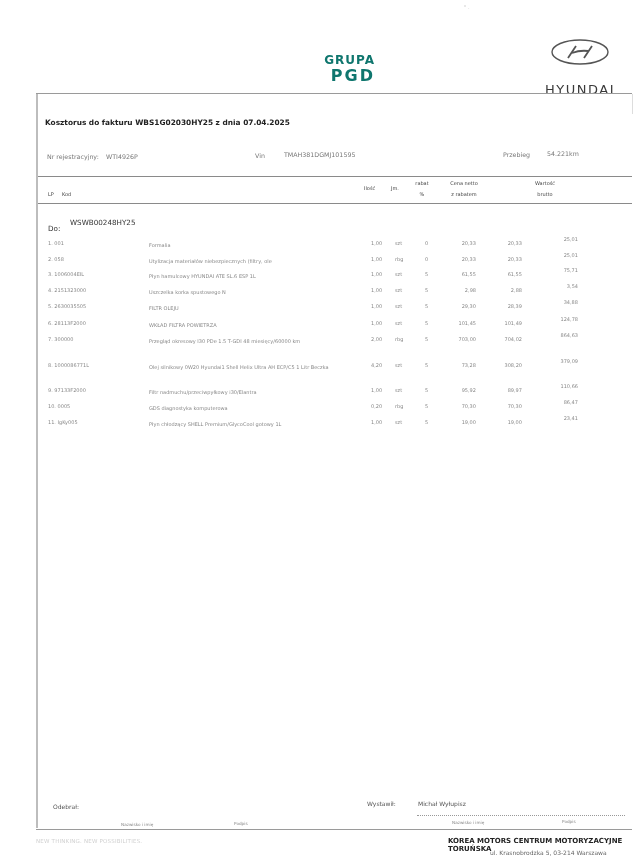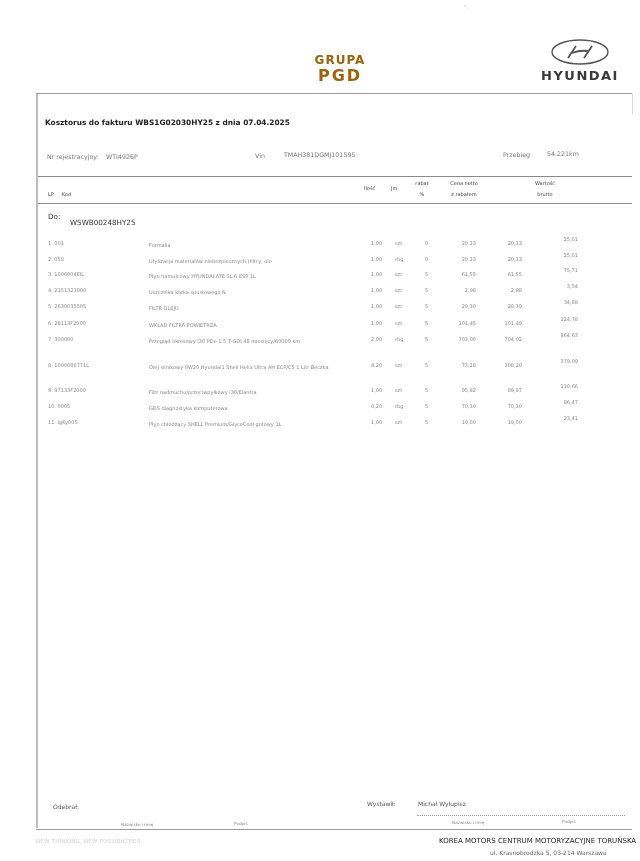--- a/index.html
+++ b/index.html
@@ -1,48 +1,48 @@
 <!DOCTYPE html>
 <html><head>
 <meta charset="utf-8">
 <style>
   html, body { margin: 0; padding: 0; background: #ffffff; }
   body { width: 640px; height: 861px; position: relative; overflow: hidden; font-family: "DejaVu Sans", sans-serif; color: #333; }
   .abs { position: absolute; }
-  .logo-pgd { left: 305px; top: 54px; width: 70px; text-align: center; color: #a16207; }
+  .logo-pgd { left: 305px; top: 54px; width: 70px; text-align: right; color: #0f766e; }
   .logo-pgd .l1 { font-family: "DejaVu Sans", sans-serif; font-weight: bold; font-size: 12px; letter-spacing: 1px; line-height: 12px; }
   .logo-pgd .l2 { font-family: "DejaVu Sans", sans-serif; font-weight: bold; font-size: 16px; letter-spacing: 2px; line-height: 20px; }
   .logo-hyundai { left: 538px; top: 38px; width: 84px; text-align: center; color: #3a3a3a; }
   .logo-hyundai svg { display: block; margin: 0 auto; }
-  .logo-hyundai .word { font-family: "DejaVu Sans", sans-serif; font-size: 13px; letter-spacing: 1.5px; font-weight: bold; margin-top: 2px; text-align: center; }
+  .logo-hyundai .word { font-family: "DejaVu Sans", sans-serif; font-size: 13px; letter-spacing: 1.5px; font-weight: normal; margin-top: 16px; text-align: center; }
   .topline { left: 36px; top: 93px; width: 596px; height: 1px; background: #9a9a9a; }
   .frame { left: 36px; top: 94px; width: 2px; height: 734px; background: #bdbdbd; }
   .bottomline { left: 36px; top: 829px; width: 596px; height: 1px; background: #9a9a9a; }
   .title { left: 45px; top: 118px; font-size: 7.4px; font-weight: bold; color: #222; }
   .meta { font-size: 6.3px; color: #777; }
   .hdr-line1 { left: 38px; top: 176px; width: 594px; height: 1px; background: #8a8a8a; }
   .hdr-line2 { left: 38px; top: 203px; width: 594px; height: 1px; background: #8a8a8a; }
   .th { font-size: 5px; color: #444; text-align: center; }
-  .do-label { left: 48px; top: 212px; font-size: 7.2px; color: #333; }
+  .do-label { left: 48px; top: 224px; font-size: 7.2px; color: #333; }
   .do-val { left: 70px; top: 218px; font-size: 7.2px; color: #333; }
   .row { position: absolute; left: 0; width: 640px; font-size: 5px; color: #888; }
   .row span { position: absolute; white-space: nowrap; }
   .c-lp { left: 48px; }
   .c-name { left: 149px; width: 190px; white-space: normal !important; line-height: 11px; }
   .c-qty { left: 371px; }
   .c-unit { left: 395px; }
   .c-disc { left: 425px; }
   .c-net { left: 448px; width: 28px; text-align: right; }
   .c-net2 { left: 500px; width: 22px; text-align: right; }
   .c-gross { left: 548px; width: 30px; text-align: right; top: -4px; }
   .sig { font-size: 6px; color: #555; }
   .sig-small { font-size: 4.2px; color: #888; }
   .dotted { left: 417px; top: 815px; width: 208px; border-top: 1px dotted #999; height: 0; }
   .footer-left { left: 36px; top: 838px; font-size: 5.5px; color: #d0d0d0; letter-spacing: 0.2px; }
-  .footer-co { left: 439px; top: 837px; font-size: 7px; font-weight: normal; color: #222; }
+  .footer-co { left: 448px; top: 837px; font-size: 7px; font-weight: bold; color: #222; }
   .footer-addr { left: 490px; top: 849px; font-size: 6px; color: #666; }
   .speck { left: 464px; top: 4px; font-size: 5px; color: #bbb; }
   .rborder { left: 632px; top: 94px; width: 1px; height: 20px; background: #ddd; }
 </style>
 </head>
 <body>
 
 <div class="abs speck">" .</div>
 
 <div class="abs logo-pgd">

